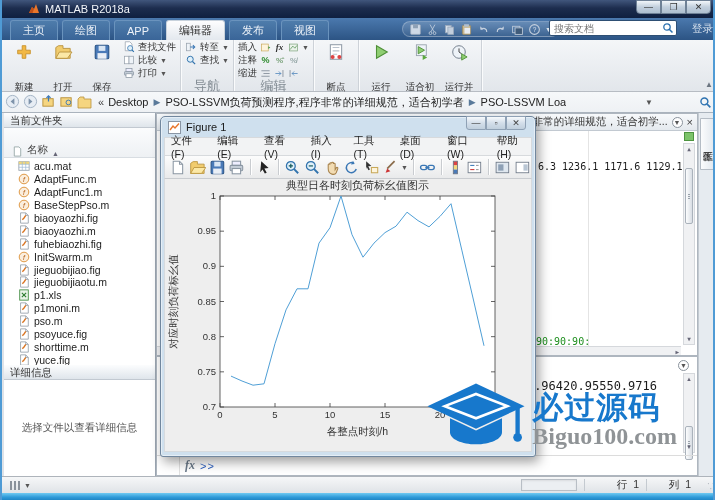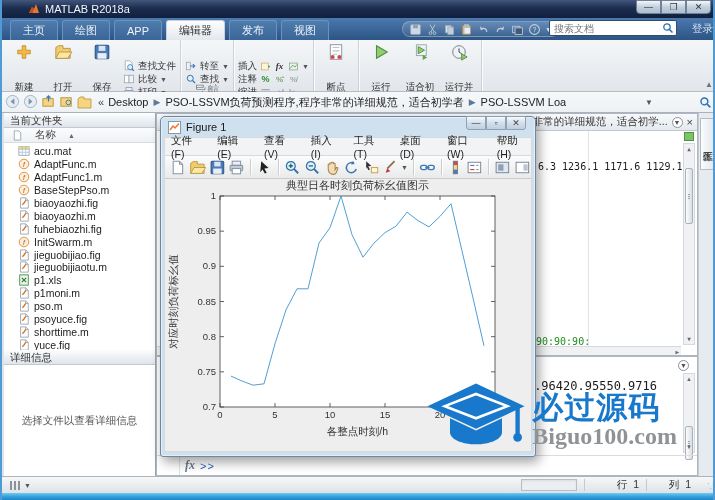--- a/index.html
+++ b/index.html
@@ -45,21 +45,21 @@
   #ribbon{left:0;top:40px;width:715px;height:52px;position:absolute;
     background:linear-gradient(#f4f6f8,#e2e6eb);border-bottom:1px solid #b7bcc3;display:flex;}
   .rsec{position:relative;height:100%;border-right:1px solid #cdd2d8;box-shadow:1px 0 0 #fafbfc;
     display:flex;flex-direction:column;padding:1px 4px 0 4px;}
   .rsec-body{display:flex;flex:1;align-items:stretch;gap:3px;}
   .rsec-label{text-align:center;font-size:13px;color:#828b93;height:11px;line-height:11px;}
   .bigbtn{width:36px;display:flex;flex-direction:column;align-items:center;justify-content:flex-start;
     padding-top:2px;font-size:9.5px;color:#333;text-align:center;line-height:1.05;gap:20px;}
   .bigbtn .ic{height:18px;margin-bottom:1px;}
   .bigbtn .dd{color:#555;font-size:7px;line-height:5px;}
-  .smallcol{display:flex;flex-direction:column;justify-content:flex-start;gap:1px;padding-top:19px;text-align:right;}
+  .smallcol{display:flex;flex-direction:column;justify-content:flex-start;gap:1px;padding-top:0;text-align:right;}
   .smallrow{display:flex;align-items:center;gap:3px;font-size:9.5px;color:#333;height:12px;}
   .smallrow .ic{width:12px;height:12px;}
   .smallrow .dd{color:#555;font-size:7px;}
   .mini{display:inline-flex;width:11px;height:11px;align-items:center;justify-content:center;}
   #ribbon-collapse{position:absolute;right:4px;bottom:2px;font-size:8px;color:#6b7580;}
 
   
   #crumbbar{left:0;top:92px;width:715px;height:21px;position:absolute;background:linear-gradient(#f6f8fa,#eef1f4);
     border-bottom:1px solid #aab3bd;display:flex;align-items:center;font-size:11px;color:#222;}
   .navic{width:15px;height:15px;margin-left:3px;}
@@ -68,22 +68,22 @@
   .crumb-prefix{color:#444;margin:0 4px 0 2px;}
   #crumb-dd{position:absolute;right:64px;font-size:8px;color:#555;}
   #crumb-search{position:absolute;right:5px;width:13px;height:13px;}
 
   
   .panel-header{background:linear-gradient(#fcfdfe,#dfe5eb);border-bottom:1px solid #c2c9d1;
     font-size:10.5px;color:#333;padding:1px 6px;height:15px;line-height:13px;}
   
   #left-panel{left:2px;top:113px;width:152px;height:363px;position:absolute;background:#fff;
     border-right:1px solid #9aa4b0;display:flex;flex-direction:column;}
-  #name-header{height:15px;background:linear-gradient(#fbfcfd,#eef1f4);border-bottom:1px solid #d8dde2;
-    display:flex;align-items:center;font-size:10.5px;color:#444;padding-left:8px;gap:12px;}
+  #name-header{height:30px;background:linear-gradient(#fbfcfd,#eef1f4);border-bottom:1px solid #d8dde2;
+    display:flex;align-items:flex-end;font-size:10.5px;color:#444;padding-left:8px;gap:4px;}
   #name-header .sort{font-size:7px;color:#667;}
   #file-list{flex:0 0 207px;overflow:hidden;padding-top:2px;}
   .frow{display:flex;align-items:center;height:12.9px;padding-left:14px;gap:4px;font-size:10.5px;color:#1b1b1b;white-space:nowrap;}
   .frow .ic{width:12px;height:12px;flex:0 0 12px;}
   #details-body{flex:1;display:flex;align-items:center;justify-content:center;background:#fff;}
   #details-empty{font-size:10.5px;color:#555;}
 
   
   #editor-panel{left:154px;top:113px;width:542px;height:243px;position:absolute;background:#fff;border:1px solid #aeb6bf;}
   #editor-tabbar{height:17px;background:linear-gradient(#f7f9fb,#e4e9ee);border-bottom:1px solid #c2c9d1;

